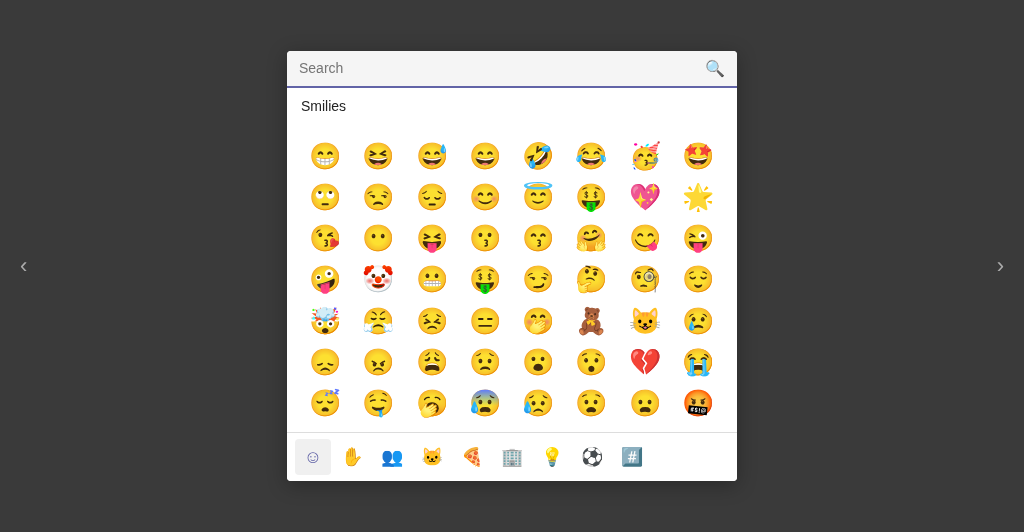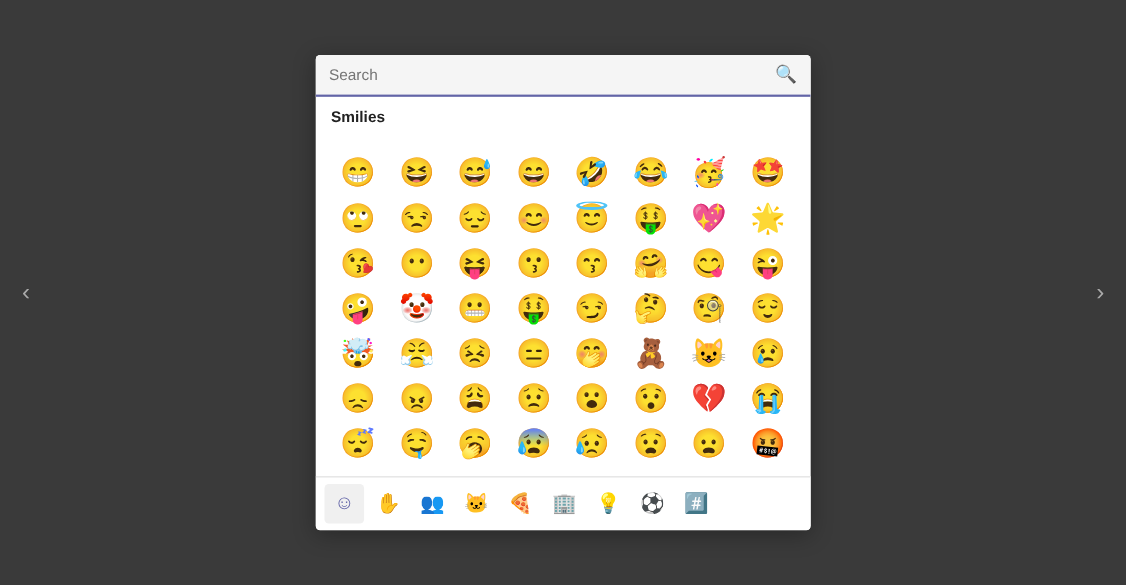--- a/index.html
+++ b/index.html
@@ -60,21 +60,21 @@
       font-size: 16px;
     }
 
     .emoji-body {
       padding: 10px 14px;
       overflow-y: auto;
       flex: 1;
     }
 
     .section-title {
-      font-weight: 700;
+      font-weight: 400;
       font-size: 14px;
       color: #222;
       margin-bottom: 24px;
     }
 
     .emoji-grid {
       display: grid;
       grid-template-columns: repeat(8, 1fr);
       gap: 4px;
     }

